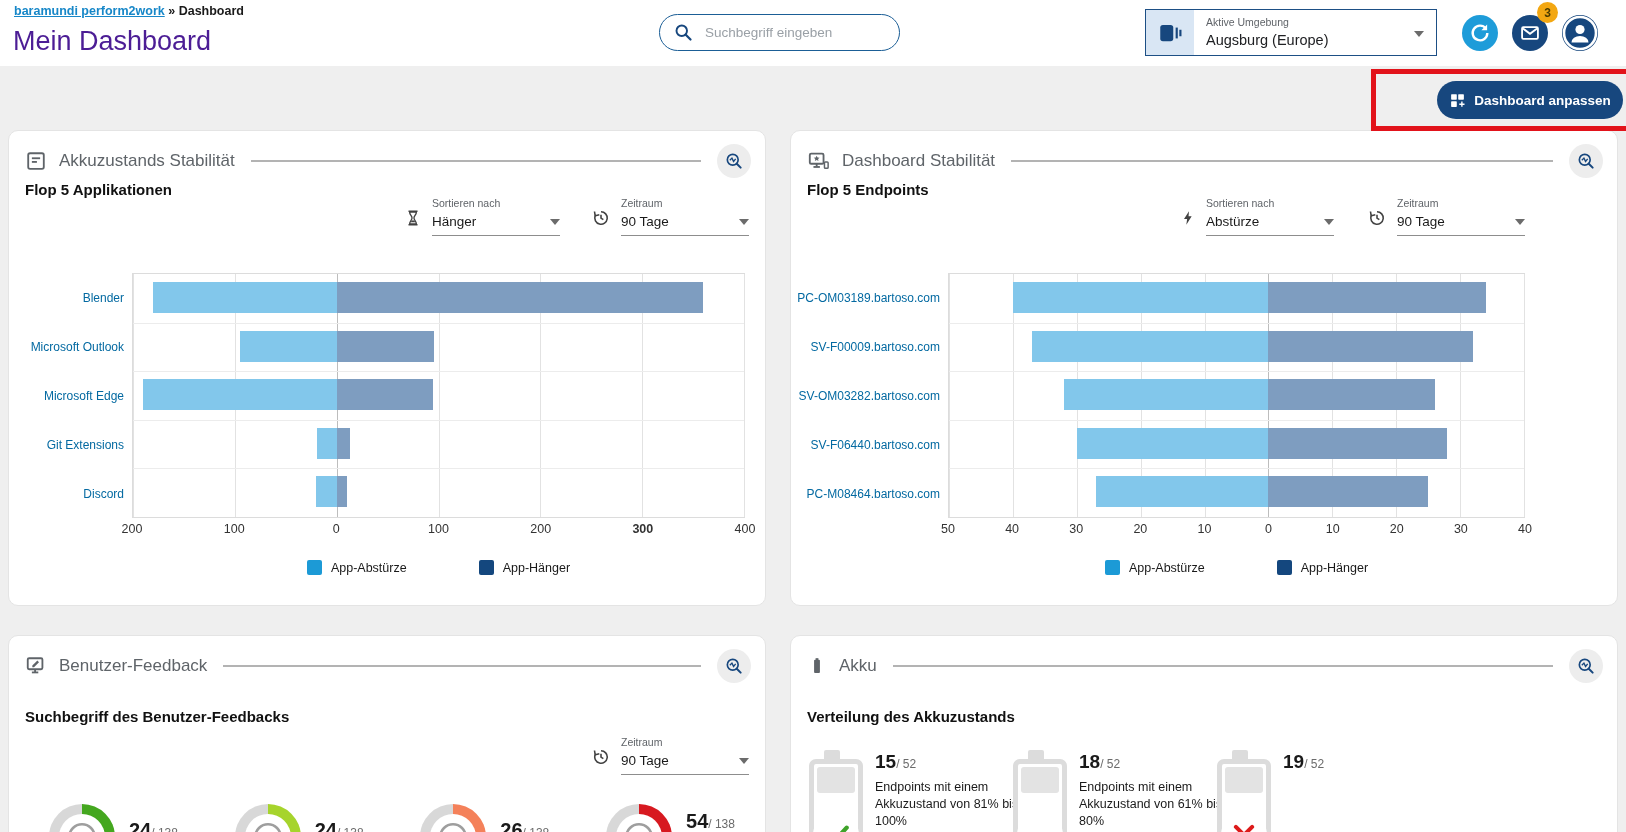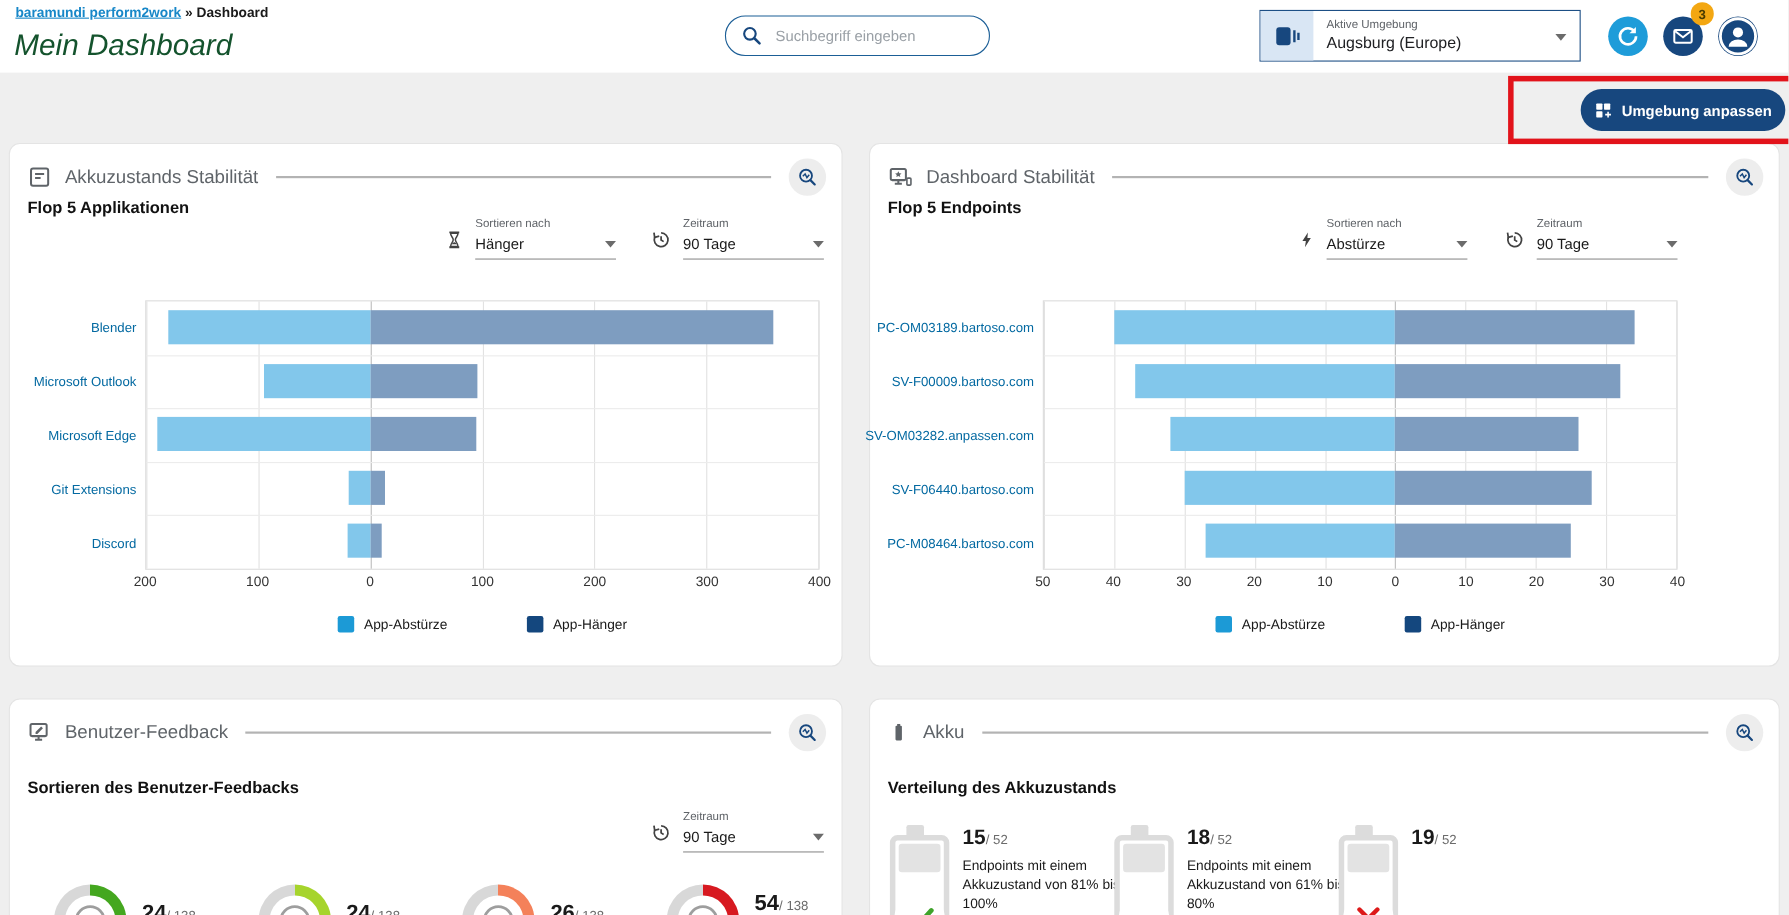--- a/index.html
+++ b/index.html
@@ -3,21 +3,21 @@
 <meta charset="utf-8">
 <style>
   html,body{margin:0;padding:0;}
   body{font-family:"Liberation Sans",sans-serif;background:#efefef;}
   .stage{position:relative;width:1626px;height:832px;overflow:hidden;background:#efefef;}
 
   
   .topbar{position:absolute;left:0;top:0;width:100%;height:66px;background:#fff;}
   .breadcrumb{position:absolute;left:14px;top:4px;font-size:12.5px;color:#1a1a1a;font-weight:bold;}
   .breadcrumb a{color:#1787C8;text-decoration:underline;cursor:pointer;}
-  .page-title{position:absolute;left:13px;top:26px;font-size:27px;color:#14532d;font-weight:400;font-style:italic;}
+  .page-title{position:absolute;left:13px;top:26px;font-size:27px;color:#4c1d95;font-weight:400;}
 
   .searchbox{position:absolute;left:659px;top:14px;width:241px;height:37px;border:1px solid #1B5E96;border-radius:19px;background:#fff;display:flex;align-items:center;box-sizing:border-box;padding-left:13px;}
   .searchbox input{border:none;outline:none;font-family:inherit;font-size:13.5px;color:#333;width:170px;margin-left:9px;background:transparent;}
   .searchbox input::placeholder{color:#9aa0a6;}
 
   .envsel{position:absolute;left:1145px;top:9px;width:292px;height:47px;border:1px solid #1D4F85;background:#fff;box-sizing:border-box;display:flex;cursor:pointer;}
   .envsel .envicon{width:48px;height:100%;background:#D9E6F4;display:flex;align-items:center;justify-content:center;}
   .envsel .envtxt{padding:6px 0 0 12px;}
   .env-label{font-size:10.5px;color:#5f6368;}
   .env-value{font-size:14.5px;color:#202124;margin-top:4px;}
@@ -160,21 +160,21 @@
   <div class="red-highlight"></div>
   <div class="customize-btn">
     <span style="display:flex;">
       <svg width="17" height="17" viewBox="0 0 24 24" fill="#fff">
           <rect x="3" y="3" width="8" height="8" rx="1"></rect>
           <rect x="13" y="3" width="8" height="8" rx="1"></rect>
           <rect x="3" y="13" width="8" height="8" rx="1"></rect>
           <path d="M17.2 13.5v2.7h-2.7v2h2.7v2.7h2v-2.7h2.7v-2h-2.7v-2.7z"></path>
         </svg>
     </span>
-    <span>Umgebung anpassen</span>
+    <span>Dashboard anpassen</span>
   </div>
 
   <div class="card card-app">
     <div class="card-head">
       <span style="display:flex;">
         <svg width="22" height="22" viewBox="0 0 24 24">
             <rect x="3.5" y="3.5" width="17" height="17" rx="2" fill="none" stroke="#5F6469" stroke-width="2"></rect>
             <line x1="7.5" y1="9" x2="16.5" y2="9" stroke="#5F6469" stroke-width="2"></line>
             <line x1="7.5" y1="13" x2="13" y2="13" stroke="#5F6469" stroke-width="2"></line>
           </svg>
@@ -256,21 +256,21 @@
             <div class="bar" style="background: rgb(130, 199, 235); width: 3.33333%; left: 30%;"></div>
             <div class="bar" style="background: rgb(126, 157, 192); width: 1.66667%; left: 33.3333%;"></div>
           </div>
         </div>
         <div class="ticks">
           <div class="tick" style="left: 0%;">200</div>
           <div class="tick" style="left: 16.6667%;">100</div>
           <div class="tick" style="left: 33.3333%;">0</div>
           <div class="tick" style="left: 50%;">100</div>
           <div class="tick" style="left: 66.6667%;">200</div>
-          <div class="tick" style="left: 83.3333%;">300</div>
+          <div class="tick" style="left: 83.3333%; font-weight: bold;">300</div>
           <div class="tick" style="left: 100%;">400</div>
         </div>
         <div class="legend">
           <div class="legend-item">
             <span class="legend-swatch" style="background: rgb(28, 154, 214);"></span>
             <span>App-Abstürze</span>
           </div>
           <div class="legend-item">
             <span class="legend-swatch" style="background: rgb(20, 71, 126);"></span>
             <span>App-Hänger</span>
@@ -326,21 +326,21 @@
         <div class="dd-label">Zeitraum</div>
         <div class="dd-value">90 Tage</div>
         <i class="caret"></i>
       </div>
     </div>
 
     <div class="chart" style="left:16px;right:92px;--label-w:141px;">
         <div class="ylabels">
           <div class="ylabel" style="top: 10%;">PC-OM03189.bartoso.com</div>
           <div class="ylabel" style="top: 30%;">SV-F00009.bartoso.com</div>
-          <div class="ylabel" style="top: 50%;">SV-OM03282.anpassen.com</div>
+          <div class="ylabel" style="top: 50%;">SV-OM03282.bartoso.com</div>
           <div class="ylabel" style="top: 70%;">SV-F06440.bartoso.com</div>
           <div class="ylabel" style="top: 90%;">PC-M08464.bartoso.com</div>
         </div>
         <div class="plot">
           <div class="gridline" style="left: 0%;"></div>
           <div class="gridline" style="left: 11.1111%;"></div>
           <div class="gridline" style="left: 22.2222%;"></div>
           <div class="gridline" style="left: 33.3333%;"></div>
           <div class="gridline" style="left: 44.4444%;"></div>
           <div class="gridline zero" style="left: 55.5556%;"></div>
@@ -407,21 +407,21 @@
       <span class="card-title">Benutzer-Feedback</span>
       <div class="head-divider"></div>
       <div class="zoom-btn">
         <svg width="20" height="20" viewBox="0 0 24 24">
             <circle cx="10.5" cy="10.5" r="6.5" fill="none" stroke="#17477E" stroke-width="2"></circle>
             <polyline points="7,11 9.5,8.5 11.5,12.5 14,9.5" fill="none" stroke="#17477E" stroke-width="1.6"></polyline>
             <line x1="15.3" y1="15.3" x2="20" y2="20" stroke="#17477E" stroke-width="2.4" stroke-linecap="round"></line>
           </svg>
       </div>
     </div>
-    <div class="card-sub sub2">Sortieren des Benutzer-Feedbacks</div>
+    <div class="card-sub sub2">Suchbegriff des Benutzer-Feedbacks</div>
 
     <div class="dd" style="right:16px;top:100px;">
       <span class="dd-icon" style="display:flex;">
         <svg width="20" height="20" viewBox="0 0 24 24">
             <path d="M12 4.5a7.5 7.5 0 1 1-7 4.8" fill="none" stroke="#424242" stroke-width="1.9"></path>
             <polyline points="4.2,4.2 5,9.3 10,8" fill="none" stroke="#424242" stroke-width="1.9"></polyline>
             <path d="M12 8.2v4l2.8 1.8" fill="none" stroke="#424242" stroke-width="1.9"></path>
           </svg>
       </span>
       <div class="dd-box">

